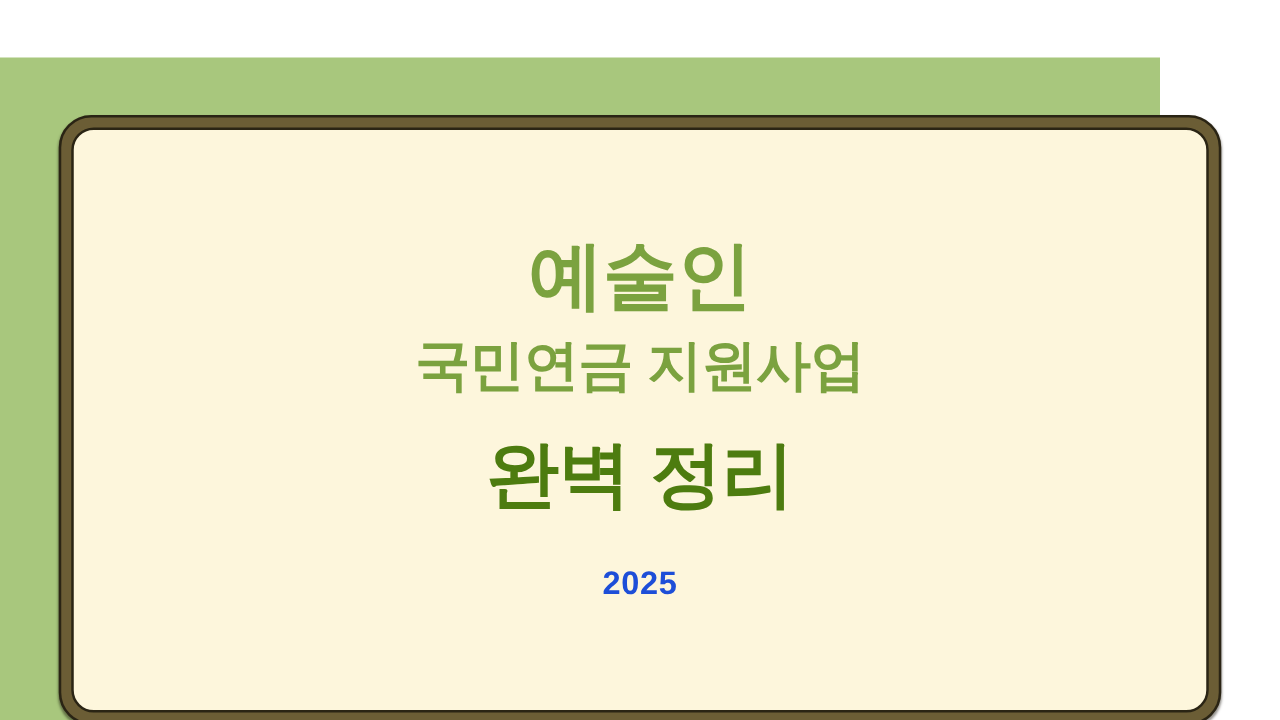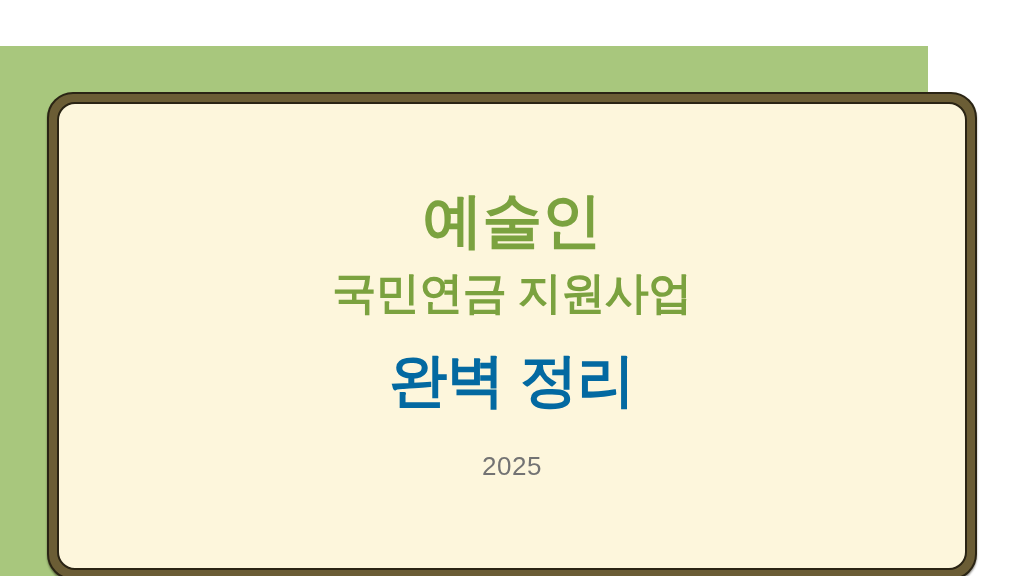--- a/index.html
+++ b/index.html
@@ -67,42 +67,42 @@
     letter-spacing: -0.5px;
     line-height: 1.0;
     white-space: nowrap;
   }
 
   .title-green {
     color: #7ba23f;
   }
 
   .title-dark {
-    color: #0369a1;
+    color: #4d7c0f;
   }
 
   #title-line-1 {
     font-size: 60px;
     margin-bottom: 20px;
   }
 
   #title-line-2 {
     font-size: 44px;
     margin-bottom: 36px;
   }
 
   #title-line-3 {
     font-size: 58px;
     margin-bottom: 42px;
   }
 
   #year {
     font-size: 26px;
-    font-weight: normal;
-    color: #737373;
+    font-weight: bold;
+    color: #1d4ed8;
     letter-spacing: 0.5px;
   }
 </style>
 </head>
 <body>
 
 <div id="slide">
 
   <div id="frame">
     <div id="frame-inner">

